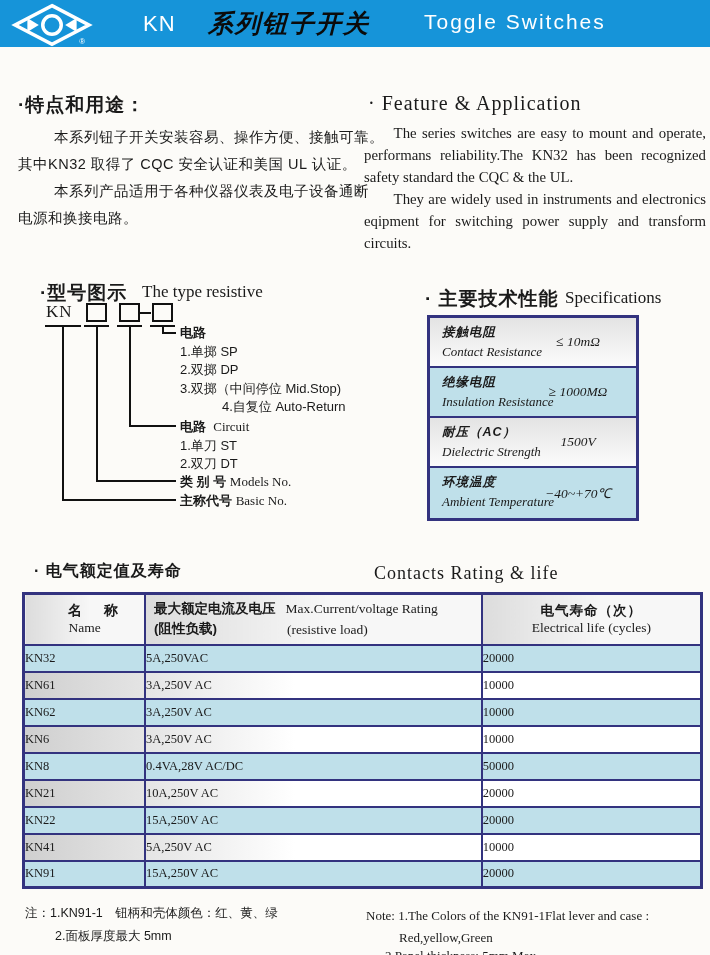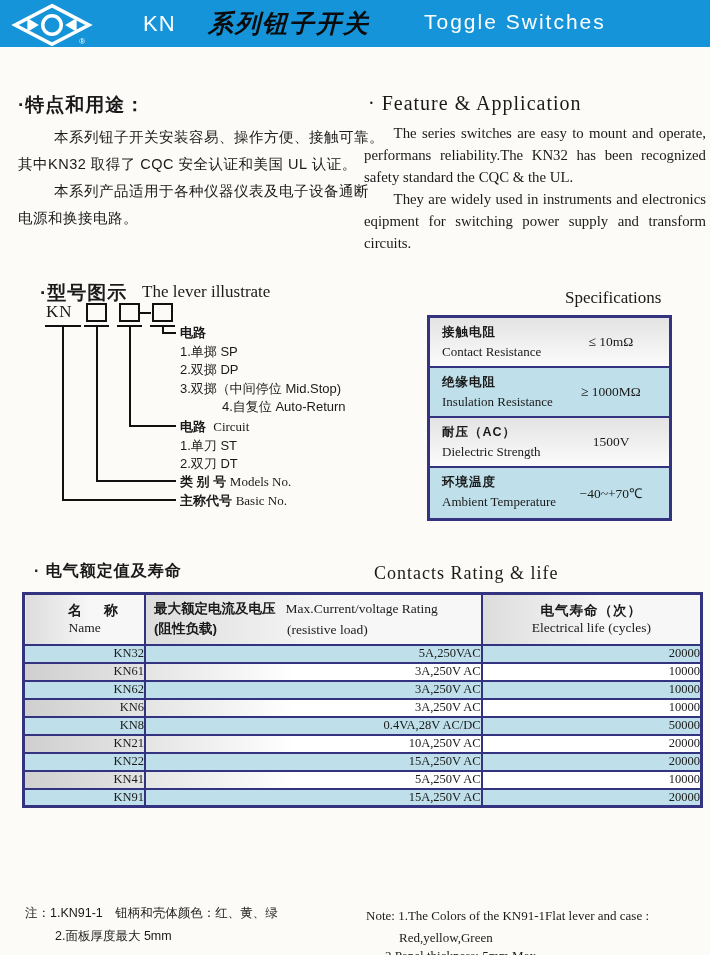--- a/index.html
+++ b/index.html
@@ -27,21 +27,21 @@
   .dg-title-en { position:absolute; left:102px; top:0px; font-size:17px; font-family:"Liberation Serif", serif; }
   .dg-kn { position:absolute; left:6px; top:20px; font-size:17px; font-family:"Liberation Serif", serif; letter-spacing:1px; }
   .dg-box { position:absolute; top:21px; width:21px; height:19px; border:2px solid #111; background:transparent; }
   .dg-line { position:absolute; background:#111; }
   .dg-label { position:absolute; left:140px; font-size:13px; white-space:nowrap; }
   .dg-label b { font-weight:bold; }
   .dg-label .en { font-family:"Liberation Serif", serif; }
   
   .spec-title-cn { position:absolute; left:425px; top:286px; font-size:19px; font-weight:bold; letter-spacing:1px; }
   .spec-title-en { position:absolute; left:565px; top:288px; font-size:17px; font-family:"Liberation Serif", serif; }
-  .spec-table { position:absolute; left:427px; top:315px; width:245px; border:3px solid #33337f; }
+  .spec-table { position:absolute; left:427px; top:315px; width:212px; border:3px solid #33337f;font-style:italic; }
   .spec-row { position:relative; height:50px; border-bottom:2px solid #33337f; background:linear-gradient(180deg,#e3e3e3,#fbfbfb); }
   .spec-row:nth-child(even) { background:#bfe0ea; }
   .spec-row:last-child { border-bottom:none; }
   .spec-cn { position:absolute; left:12px; top:6px; font-size:12.5px; font-weight:bold; letter-spacing:1px; }
   .spec-en { position:absolute; left:12px; top:26px; font-size:13px; font-family:"Liberation Serif", serif; }
   .spec-val { position:absolute; right:8px; top:0; width:100px; height:100%; display:flex; align-items:center; justify-content:center; font-size:13.5px; font-family:"Liberation Serif", serif; }
   
   .con-title-cn { position:absolute; left:34px; top:561px; font-size:16px; font-weight:bold; letter-spacing:1px; }
   .con-title-en { position:absolute; left:374px; top:563px; font-size:18px; font-family:"Liberation Serif", serif; letter-spacing:1px; }
   .con-table { position:absolute; left:22px; top:592px; width:681px; border-collapse:collapse; border:3px solid #33337f; }
@@ -50,21 +50,21 @@
   .hdr-name .cn { font-size:14px; font-weight:bold; letter-spacing:4px; display:block; text-align:center;margin-left:21px; }
   .hdr-name .en { font-size:13.5px; font-family:"Liberation Serif", serif; display:block; text-align:center; }
   .hdr-rating { text-align:left; padding-left:8px; }
   .hdr-rating .row1, .hdr-rating .row2 { display:flex; gap:10px; align-items:baseline; }
   .hdr-rating .cn { font-size:13.5px; font-weight:bold; }
   .hdr-rating .en { font-size:13.5px; font-family:"Liberation Serif", serif; }
   .hdr-rating .row2 { margin-top:2px;align-items:flex-end; }
   .hdr-rating .row2 .en { margin-left:60px; }
   .hdr-life .cn { font-size:13.5px; font-weight:bold; display:block; text-align:center; letter-spacing:1px; }
   .hdr-life .en { font-size:13.5px; font-family:"Liberation Serif", serif; display:block; text-align:center; }
-  .con-table tbody td { height:18px; text-align:right; font-size:12.5px; font-family:"Liberation Serif", serif; }
+  .con-table tbody td { height:27px; text-align:left; font-size:12.5px; font-family:"Liberation Serif", serif; }
   .con-table tbody tr:nth-child(odd)  { background:#bfe0ea; }
   .con-table tbody tr:nth-child(even) { background:linear-gradient(90deg,#cfcfcf,#ffffff 40%); }
   
   .note { position:absolute; font-size:12.5px; white-space:nowrap; }
   .note.en { font-family:"Liberation Serif", serif; font-size:13px; }
 </style>
 </head>
 <body>
 
 <div id="page">
@@ -87,21 +87,21 @@
   <div class="feat-line" style="top:155px;">其中KN32 取得了 CQC 安全认证和美国 UL 认证。</div>
   <div class="feat-line" style="top:209px;">电源和换接电路。</div>
   <div class="feat-line indent" style="top:182px;">本系列产品适用于各种仪器仪表及电子设备通断</div>
 
   <div class="feat-title-en">· Feature  &amp;  Application</div>
   <div class="feat-en-para" style="top:122px;">The series switches are easy to mount and operate, performans reliability.The KN32 has been recognized safety standard the CQC &amp; the UL.</div>
   <div class="feat-en-para" style="top:188px;">They are widely used in instruments and electronics eqipment for switching power supply and transform circuits.</div>
 
   <div class="diagram">
     <div class="dg-title-cn">·型号图示</div>
-    <div class="dg-title-en">The lever illustrate</div>
+    <div class="dg-title-en">The type resistive</div>
 
     <div class="dg-kn">KN</div>
     <div class="dg-box" style="left:46px;"></div>
     <div class="dg-box" style="left:79px;"></div>
     <div class="dg-line" style="left:100px; top:30px; width:11px; height:2px;"></div>
     <div class="dg-box" style="left:112px;"></div>
 
     <div class="dg-line" style="left:5px;   top:43px; width:36px; height:2px;"></div>
     <div class="dg-line" style="left:44px;  top:43px; width:25px; height:2px;"></div>
     <div class="dg-line" style="left:77px;  top:43px; width:25px; height:2px;"></div>
@@ -122,20 +122,21 @@
     <div class="dg-label" style="top:79px;">2.双掷  DP</div>
     <div class="dg-label" style="top:98px;">3.双掷（中间停位 Mid.Stop)</div>
     <div class="dg-label" style="top:116px;margin-left:42px;">4.自复位 Auto-Return</div>
     <div class="dg-label" style="top:136px;"><b>电路</b>&nbsp;&nbsp;<span class="en">Circuit</span></div>
     <div class="dg-label" style="top:155px;">1.单刀  ST</div>
     <div class="dg-label" style="top:173px;">2.双刀  DT</div>
     <div class="dg-label" style="top:191px;"><b>类 别 号</b>&nbsp;<span class="en">Models No.</span></div>
     <div class="dg-label" style="top:210px;text-align:right;"><b>主称代号</b>&nbsp;<span class="en">Basic No.</span></div>
   </div>
 
+  <div class="spec-title-cn">· 主要技术性能</div>
   <div class="spec-title-en">Specifications</div>
   <div class="spec-table">
     <div class="spec-row">
       <div class="spec-cn">接触电阻</div>
       <div class="spec-en">Contact  Resistance</div>
       <div class="spec-val">≤ 10mΩ</div>
     </div>
     <div class="spec-row">
       <div class="spec-cn">绝缘电阻</div>
       <div class="spec-en">Insulation  Resistance</div>

